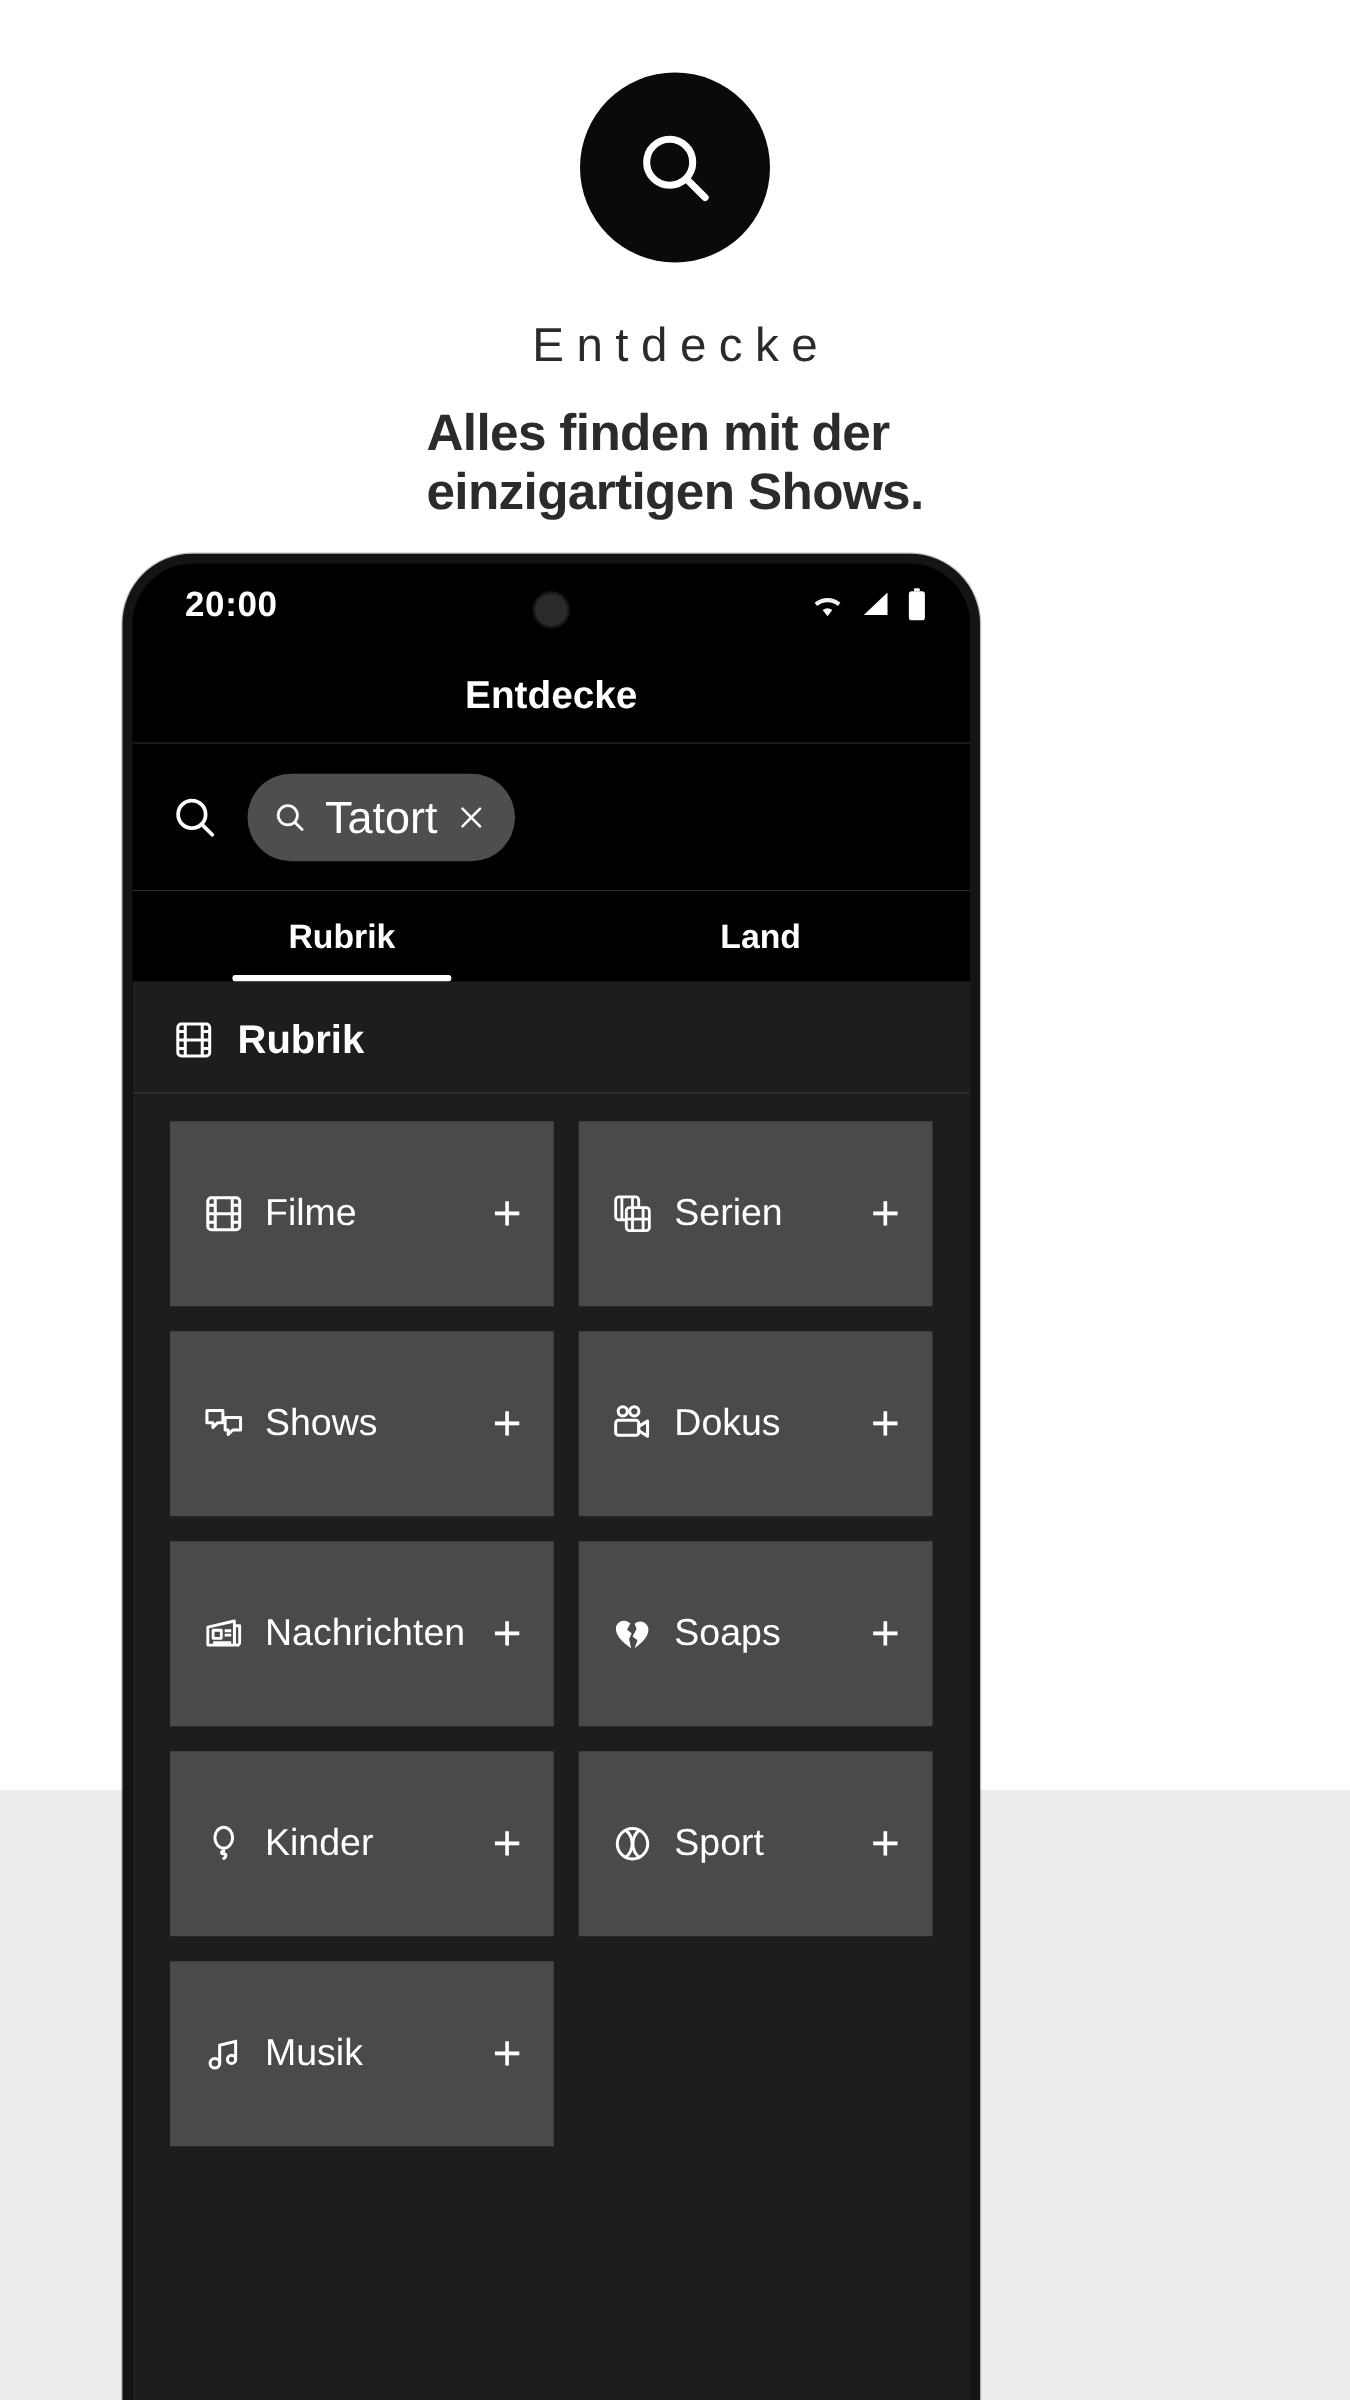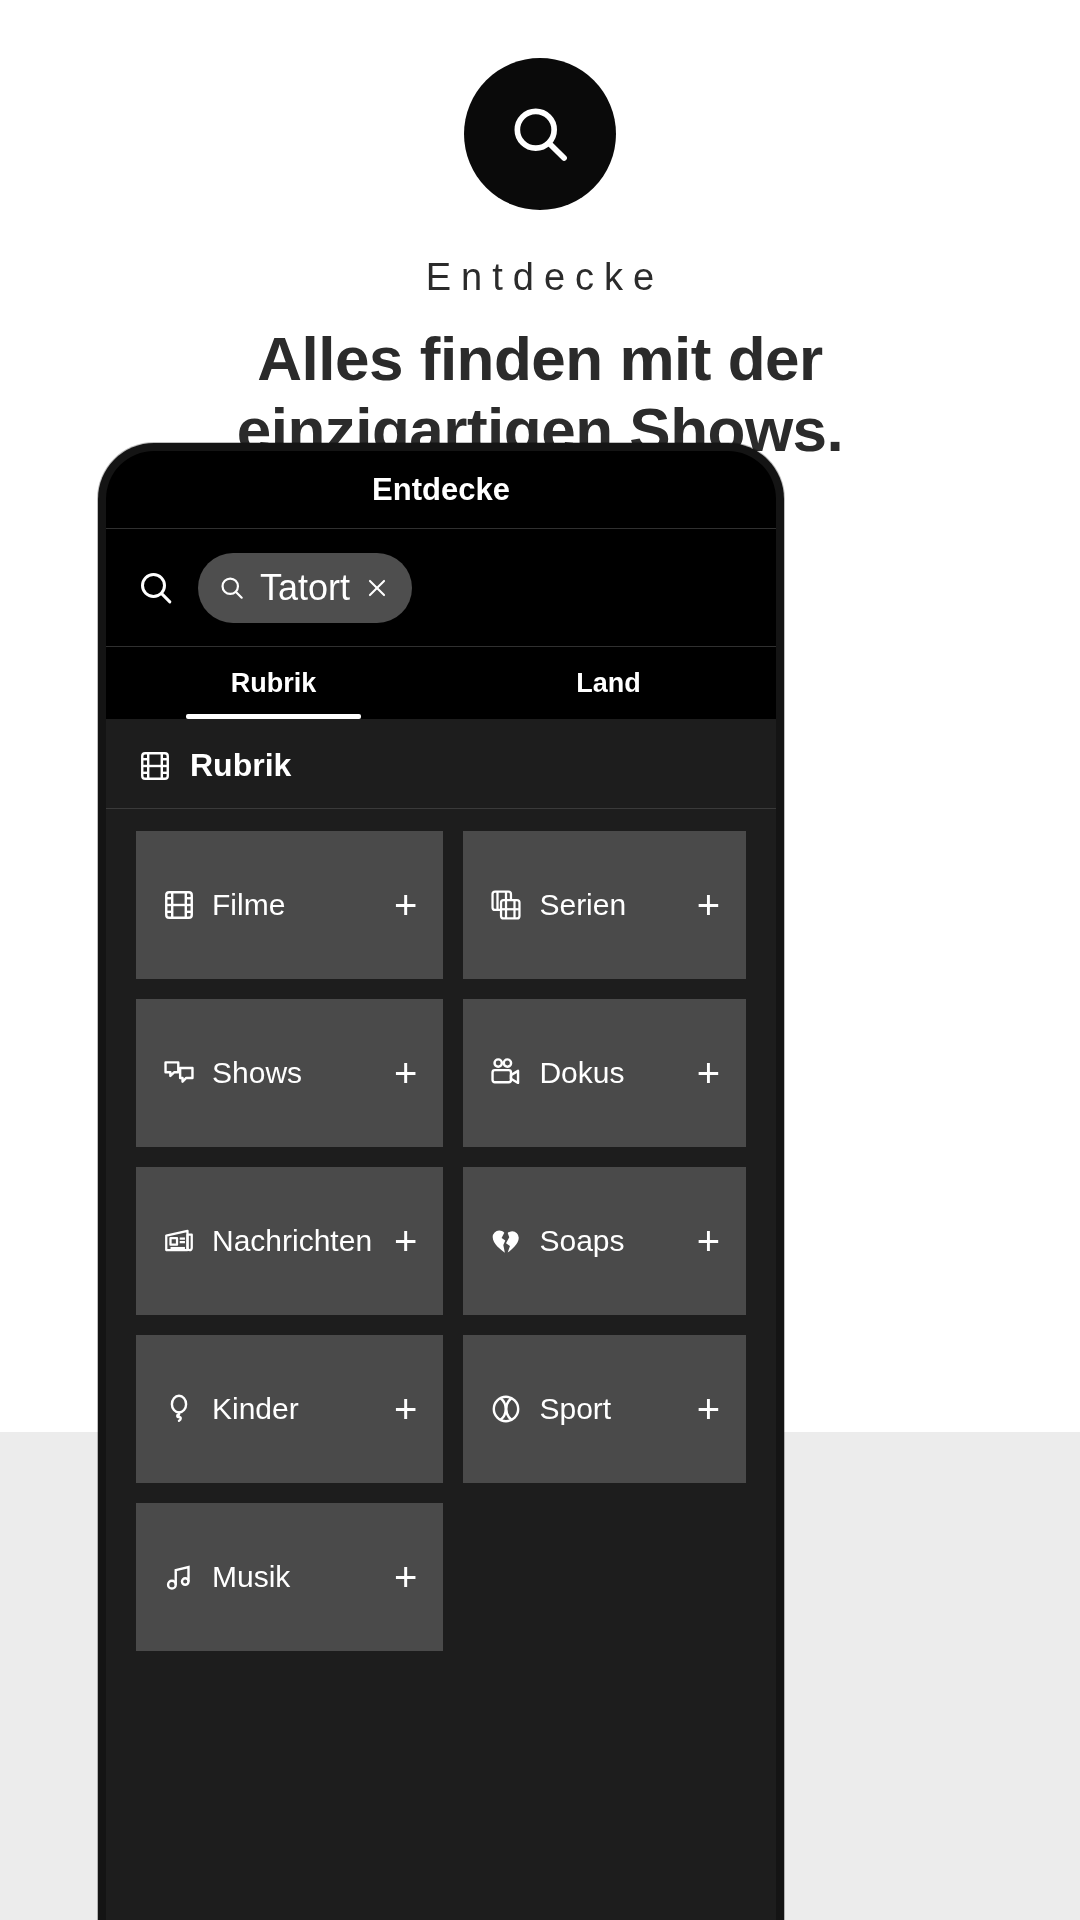--- a/index.html
+++ b/index.html
@@ -45,25 +45,24 @@
   .eyebrow {
     margin-top: 46px;
     font-size: 38px;
     letter-spacing: 10px;
     color: #2b2b2b;
     font-weight: 400;
     text-indent: 10px;
   }
   .headline {
     margin-top: 24px;
-    font-size: 62px;
+    font-size: 41px;
     font-weight: 700;
     line-height: 1.15;
     color: #2b2b2b;
-    text-align: center;
     letter-spacing: -0.5px;
   }
   .headline span { display: block; }
 
   
   .phone {
     position: absolute;
     left: 98px;
     top: 443px;
     width: 686px;
@@ -249,20 +248,43 @@
 
     <div class="headline">
       <span>Alles finden mit der</span>
       <span>einzigartigen Shows.</span>
     </div>
   </div>
 
   <div class="phone">
     <div class="screen">
 
+      <div class="statusbar">
+        <div class="status-time">20:00</div>
+        <div class="punch-hole"></div>
+        <div class="status-icons">
+          <span>
+            <svg width="30" height="24" viewBox="0 0 24 20" fill="#ffffff">
+              <path d="M12 17.5l-3.2-4.1a5.3 5.3 0 0 1 6.4 0L12 17.5z"></path>
+              <path d="M12 8.2c-2.6 0-5 .9-6.9 2.5l-1.7-2.2A13.3 13.3 0 0 1 12 5.3c3.3 0 6.3 1.2 8.6 3.2l-1.7 2.2A10.6 10.6 0 0 0 12 8.2z" opacity="0.95"></path>
+            </svg>
+          </span>
+          <span>
+            <svg width="28" height="24" viewBox="0 0 24 24" fill="#ffffff">
+              <path d="M2 20h19V2L2 20z"></path>
+            </svg>
+          </span>
+          <span>
+            <svg width="17" height="28" viewBox="0 0 12 24" fill="#ffffff">
+              <rect x="4" y="0.5" width="4" height="2" rx="0.6"></rect>
+              <rect x="0.5" y="2.5" width="11" height="20" rx="2"></rect>
+            </svg>
+          </span>
+        </div>
+      </div>
 
       <div class="app-header">Entdecke</div>
 
       <div class="search-row">
         <span class="search-glass">
           <svg width="40" height="40" viewBox="0 0 24 24" fill="none" stroke="#ffffff" stroke-width="1.8" stroke-linecap="round">
             <circle cx="10.5" cy="10.5" r="6.6"></circle>
             <line x1="15.4" y1="15.4" x2="20.3" y2="20.3"></line>
           </svg>
         </span>

